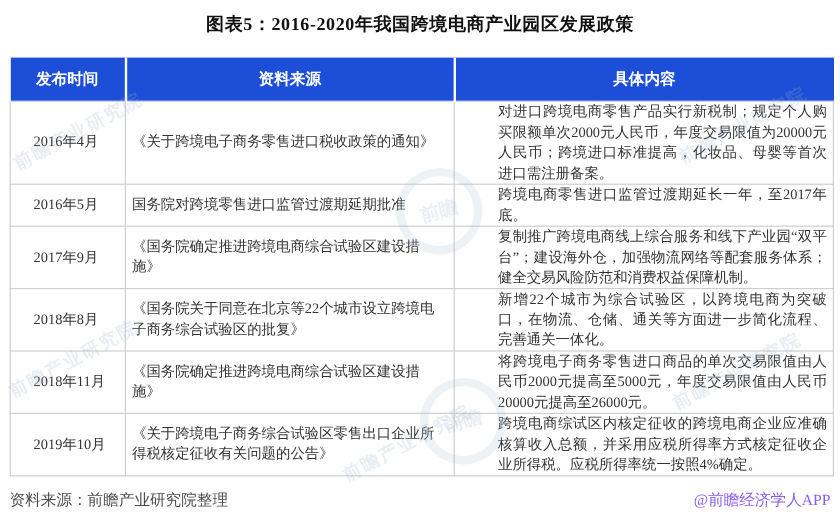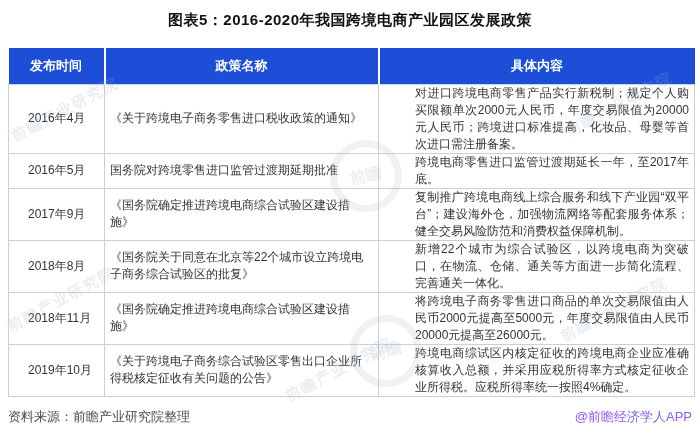--- a/index.html
+++ b/index.html
@@ -1,21 +1,21 @@
 <!DOCTYPE html>
 <html><head>
 <meta charset="utf-8">
 <style>
   * { margin:0; padding:0; box-sizing:border-box; }
   html,body { background:#fff; }
   .page {
     position:relative;
     width:700px; height:433px;
     background:#ffffff;
-    font-family:Liberation Sans, sans-serif;
+    font-family:Liberation Serif, serif;
     color:#333;
     overflow:hidden;
   }
   .title {
     position:absolute; top:11px; left:0; width:100%;
     text-align:center;
     font-size:15px; font-weight:bold; color:#111;
     letter-spacing:0.5px;
   }
   .policy-table {
@@ -86,21 +86,21 @@
 
   <table class="policy-table">
     <colgroup>
       <col class="c1">
         <col class="c2">
         <col class="c3">
     </colgroup>
     <thead>
       <tr>
         <th>发布时间</th>
-        <th>政策名称</th>
+        <th>资料来源</th>
         <th>具体内容</th>
       </tr>
     </thead>
     <tbody>
         <tr>
           <td class="c-date">2016年4月</td>
           <td class="c-policy">《关于跨境电子商务零售进口税收政策的通知》</td>
           <td class="c-content">对进口跨境电商零售产品实行新税制；规定个人购买限额单次2000元人民币，年度交易限值为20000元人民币；跨境进口标准提高，化妆品、母婴等首次进口需注册备案。</td>
         </tr>
         <tr>

